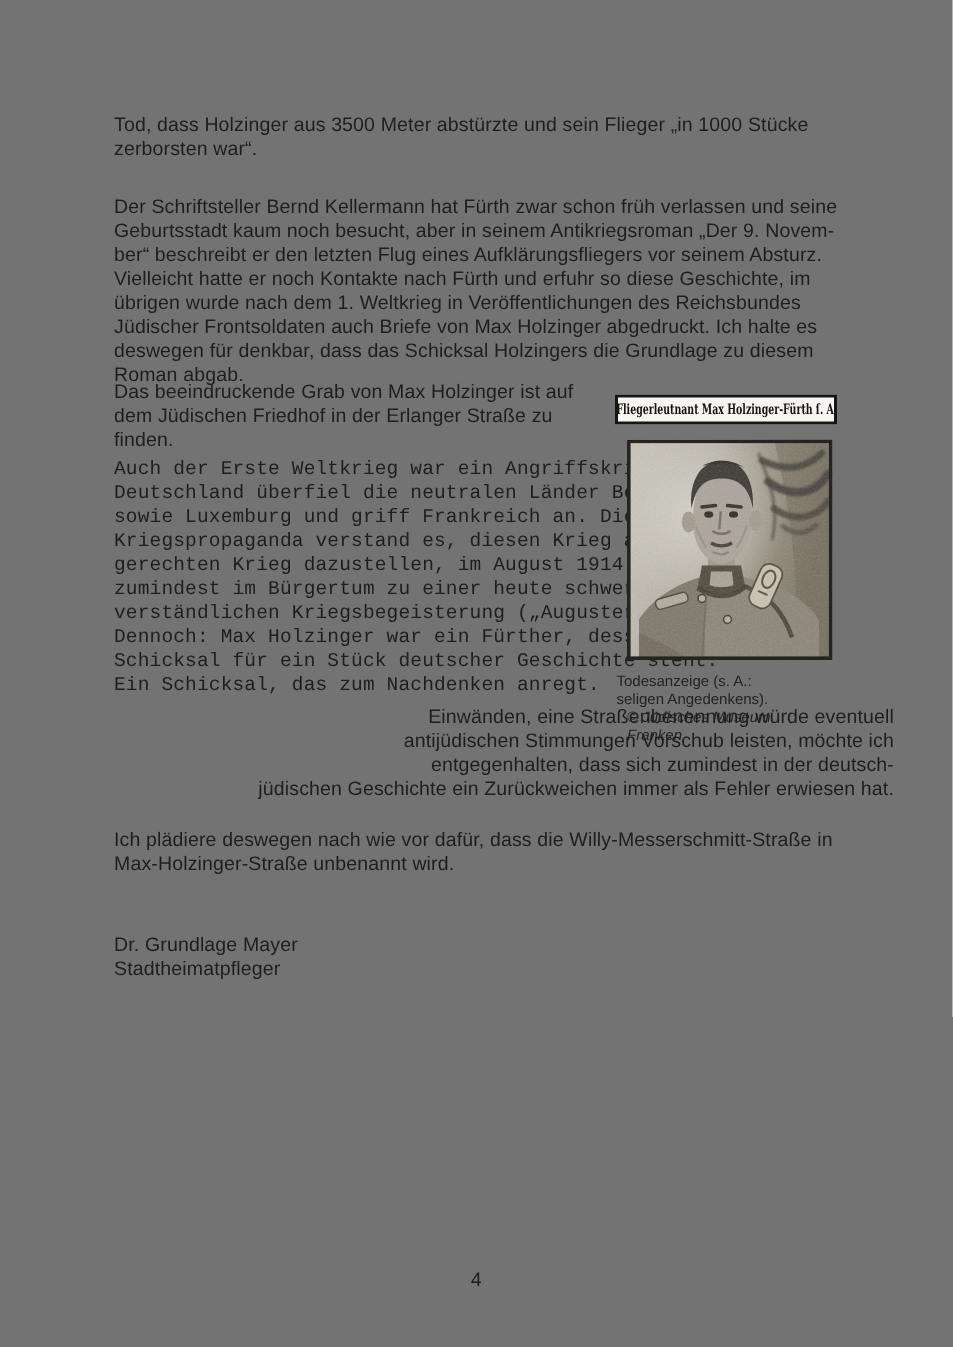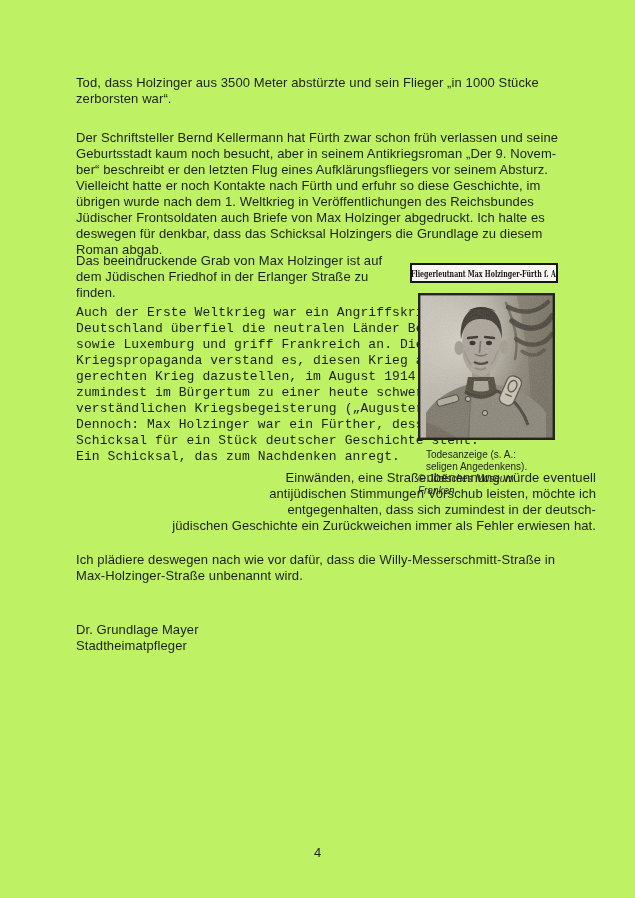--- a/index.html
+++ b/index.html
@@ -1,19 +1,19 @@
 <!DOCTYPE html>
 <html><head>
 <meta charset="utf-8">
 <style>
   html,body{margin:0;padding:0;background:#e8e8e8;}
   .page{
     position:relative;
     width:635px;height:898px;
-    background:#bef264;
+    background:#737373;
     font-family:"Liberation Sans","DejaVu Sans",sans-serif;
     color:#1e1e1e;
     overflow:hidden;
     margin:0 auto;
   }
   .para{
     position:absolute;
     left:76px;
     width:520px;
     font-size:13px;
@@ -55,21 +55,21 @@
     color:#151310;
     transform:scaleX(0.66);
     transform-origin:center center;
   }
   .photo-wrap{
     margin:10px 0 0 8px;
     width:137px;height:147px;
     line-height:0;
   }
   .caption{
-    margin:9px 0 0 16px;
+    margin:9px 0 0 1px;
     width:138px;
     font-size:10px;
     line-height:12px;
     white-space:pre-line;
     color:#232323;
   }
   .credit{
     margin:0 0 0 8px;
     width:138px;
     font-size:10px;

